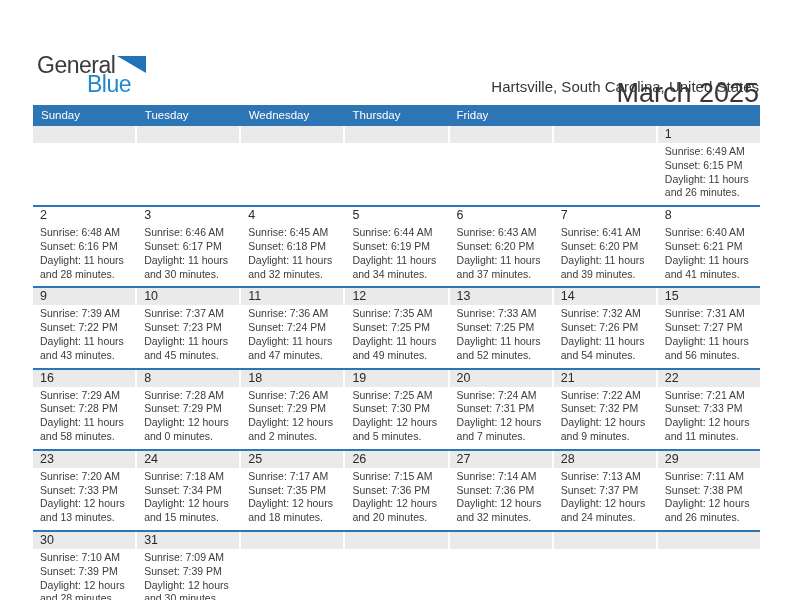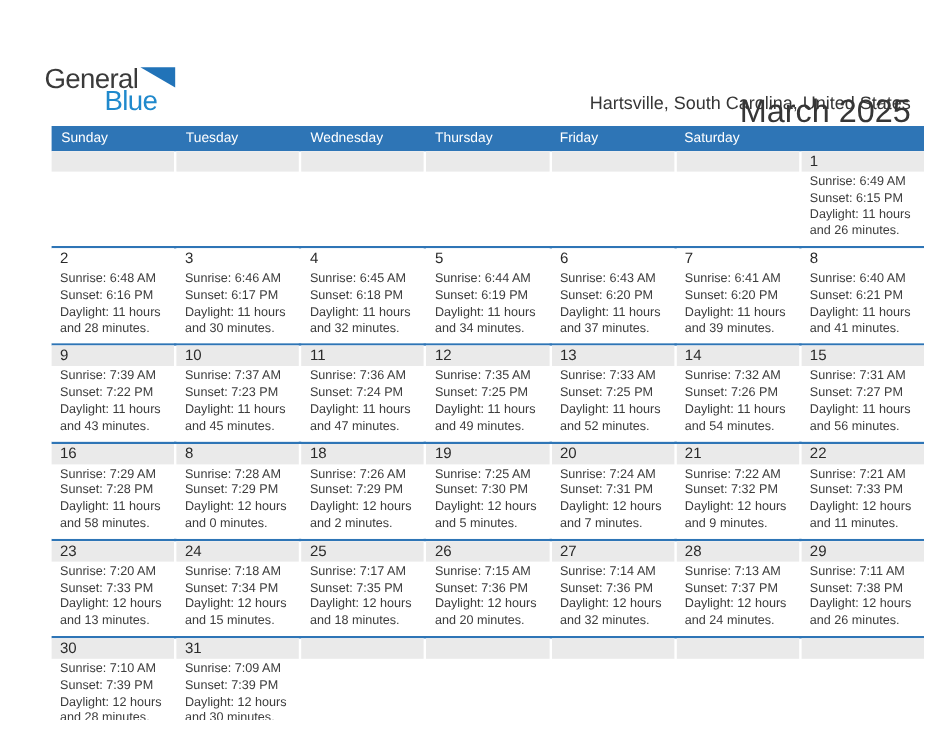--- a/index.html
+++ b/index.html
@@ -30,21 +30,21 @@
   
   .page-title {
     position:absolute; right:33px; top:38px;
     font-size:27px; color:#363636; text-align:right;margin-top:40px;
   }
   .page-subtitle {
     position:absolute; right:33px; top:78px;
     font-size:15px; color:#363636; text-align:right;margin-left:28px;
   }
   
-  .calendar { position:absolute; left:33px; top:105px; width:727px;margin-left:10px; }
+  .calendar { position:absolute; left:33px; top:105px; width:727px; }
   .weekday-row {
     display:grid; grid-template-columns:repeat(7,1fr);
     background:#2e75b6; height:21px;
   }
   .weekday-cell {
     color:#ffffff; font-size:11.5px; line-height:21px; padding-left:8px;
     overflow:hidden; white-space:nowrap;
   }
   .week { border-bottom:2px solid #2e75b6; }
   .week.last { border-bottom:none; }
@@ -72,21 +72,20 @@
   <div class="page-title">March 2025</div>
   <div class="page-subtitle">Hartsville, South Carolina, United States</div>
 
   <div class="calendar">
     <div class="weekday-row">
       <div class="weekday-cell">Sunday</div>
       <div class="weekday-cell">Tuesday</div>
       <div class="weekday-cell">Wednesday</div>
       <div class="weekday-cell">Thursday</div>
       <div class="weekday-cell">Friday</div>
-      <div class="weekday-cell">Saturday</div>
     </div>
     <div id="calendar-weeks">
         <div class="week gray">
           <div class="days">
             <div class="day-cell">
               <div class="num-band"></div>
               <div class="day-body"></div>
             </div>
             <div class="day-cell">
               <div class="num-band"></div>

